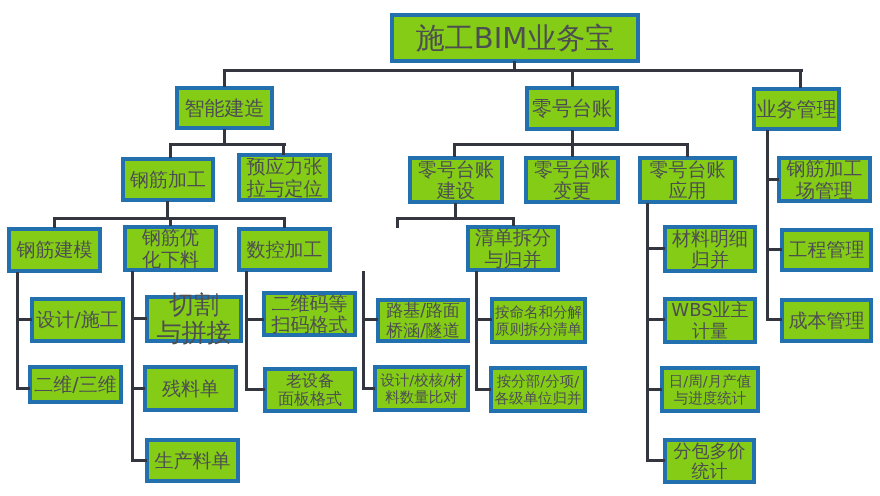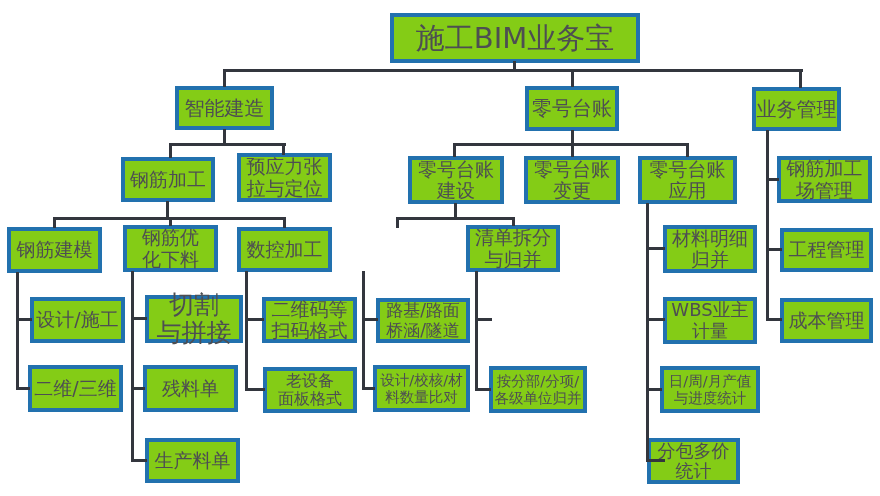--- a/index.html
+++ b/index.html
@@ -59,40 +59,42 @@
   <div class="box" style="left:123px;top:225px;width:95px;height:47px;font-size:19px;">钢筋优
 化下料</div>
   <div class="box" style="left:237px;top:227px;width:95px;height:45px;font-size:19px;">数控加工</div>
   <div class="box" style="left:466px;top:225px;width:94px;height:47px;font-size:19px;">清单拆分
 与归并</div>
   <div class="box" style="left:663px;top:225px;width:94px;height:48px;font-size:19px;">材料明细
 归并</div>
   <div class="box" style="left:780px;top:228px;width:93px;height:44px;font-size:19px;">工程管理</div>
 
   <div class="box" style="left:30px;top:297px;width:95px;height:46px;font-size:19px;">设计/施工</div>
-  <div class="box" style="left:28px;top:365px;width:95px;height:47px;font-size:19px;">二维/三维</div>
+  <div class="box" style="left:28px;top:365px;width:95px;height:39px;font-size:19px;">二维/三维</div>
   <div class="box" style="left:145px;top:295px;width:98px;height:48px;font-size:25px;">切割
 与拼接</div>
   <div class="box" style="left:143px;top:365px;width:95px;height:47px;font-size:19px;">残料单</div>
   <div class="box" style="left:145px;top:438px;width:95px;height:45px;font-size:19px;">生产料单</div>
-  <div class="box" style="left:262px;top:297px;width:95px;height:46px;font-size:19px;">二维码等
+  <div class="box" style="left:262px;top:291px;width:95px;height:46px;font-size:19px;">二维码等
 扫码格式</div>
   <div class="box" style="left:263px;top:367px;width:94px;height:46px;font-size:16px;">老设备
 面板格式</div>
   <div class="box" style="left:376px;top:298px;width:94px;height:45px;font-size:17px;">路基/路面
 桥涵/隧道</div>
   <div class="box" style="left:373px;top:365px;width:97px;height:47px;font-size:14.5px;">设计/校核/材
 料数量比对</div>
+  <div class="box" style="left:490px;top:297px;width:97px;height:47px;font-size:14.5px;">按命名和分解
+原则拆分清单</div>
   <div class="box" style="left:489px;top:366px;width:98px;height:47px;font-size:14.5px;">按分部/分项/
 各级单位归并</div>
   <div class="box" style="left:663px;top:297px;width:94px;height:47px;font-size:18px;">WBS业主
 计量</div>
   <div class="box" style="left:660px;top:366px;width:100px;height:47px;font-size:14.5px;">日/周/月产值
 与进度统计</div>
-  <div class="box" style="left:647px;top:438px;width:93px;height:46px;font-size:18px;">分包多价
+  <div class="box" style="left:663px;top:438px;width:93px;height:46px;font-size:18px;">分包多价
 统计</div>
   <div class="box" style="left:780px;top:298px;width:93px;height:45px;font-size:19px;">成本管理</div>
 
 <div class="ln" style="left: 513px; top: 61px; width: 3px; height: 10px;"></div>
     <div class="ln" style="left: 223px; top: 69px; width: 580px; height: 3px;"></div>
     <div class="ln" style="left: 223px; top: 69px; width: 3px; height: 18px;"></div>
     <div class="ln" style="left: 571px; top: 69px; width: 3px; height: 18px;"></div>
     <div class="ln" style="left: 799px; top: 69px; width: 3px; height: 19px;"></div>
     <div class="ln" style="left: 223px; top: 129px; width: 3px; height: 16px;"></div>
     <div class="ln" style="left: 169px; top: 143px; width: 117px; height: 3px;"></div>

